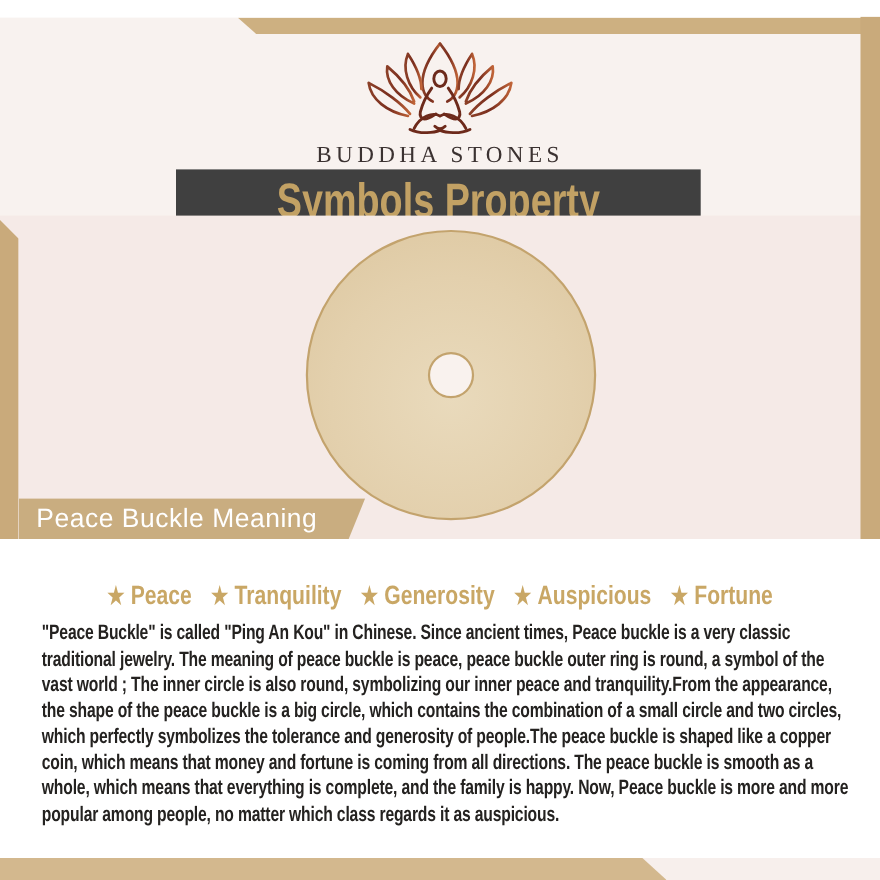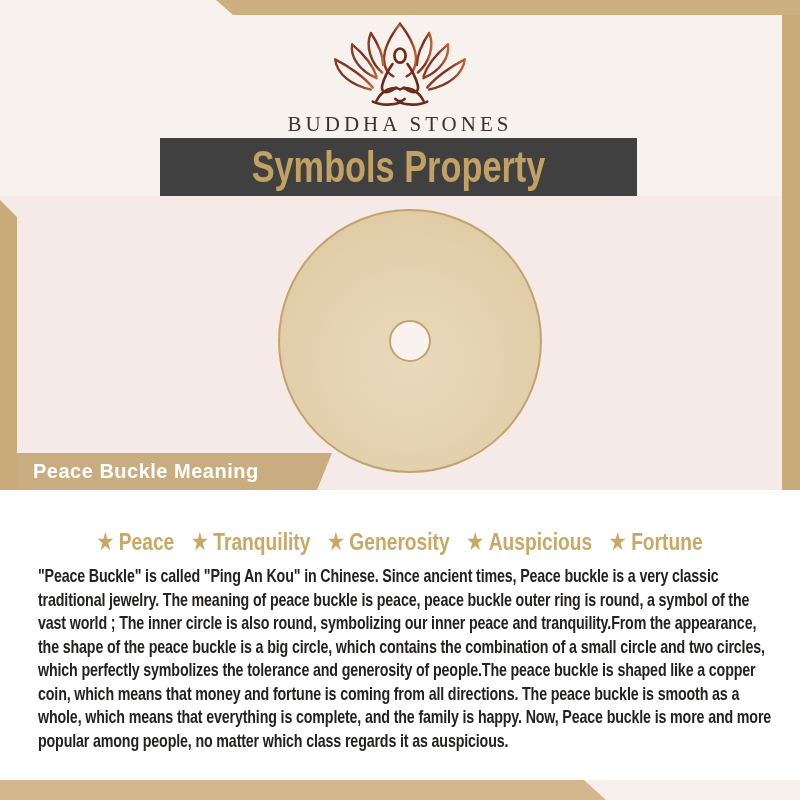--- a/index.html
+++ b/index.html
@@ -1,21 +1,21 @@
 <!DOCTYPE html>
 <html><head>
 <meta charset="utf-8">
 <style>
   html,body{margin:0;padding:0;background:#ffffff;}
   .stage{
     position:relative;width:800px;height:800px;overflow:hidden;
     background:#ffffff;font-family:"Liberation Sans",sans-serif;
   }
   
-  .top-section{position:absolute;left:0;top:0;width:800px;height:196px;background:#f8f2ef;}
+  .top-section{position:absolute;left:0;top:16px;width:800px;height:196px;background:#f8f2ef;}
   .top-strip{position:absolute;left:216px;top:0;width:584px;height:15px;background:#cdb081;
     clip-path:polygon(0 0,100% 0,100% 100%,17px 100%);}
   .logo{position:absolute;left:325px;top:18px;width:150px;height:94px;}
   .brand-name{position:absolute;left:0;top:112px;width:800px;text-align:center;
     font-family:"Liberation Serif",serif;font-size:21px;letter-spacing:4px;color:#3b3231;}
   .title-band{position:absolute;left:160px;top:138px;width:477px;height:58px;background:#404040;}
   .title-text{width:100%;height:58px;line-height:58px;text-align:center;white-space:nowrap;
     font-weight:bold;font-size:44px;color:#c2a164;transform:scaleX(0.78);transform-origin:50% 50%;}
   
   .middle-section{position:absolute;left:0;top:196px;width:800px;height:294px;background:#f5eae7;}
@@ -23,21 +23,21 @@
     border:2.5px solid #c3a36d;border-radius:50%;
     background:radial-gradient(circle at 50% 58%, #e9dabc 0%, #e3d0ad 55%, #dcc69e 100%);}
   .disc-hole{position:absolute;left:389px;top:320px;width:42px;height:42px;box-sizing:border-box;
     border:2px solid #c3a36d;border-radius:50%;background:#f9f2ee;}
   .left-strip{position:absolute;left:0;top:200px;width:17px;height:580px;background:#c9aa7b;
     clip-path:polygon(0 0,100% 17px,100% 100%,0 100%);}
   .right-strip{position:absolute;left:782px;top:15px;width:18px;height:582px;background:#c9aa7b;
     clip-path:polygon(0 0,100% 0,100% 100%,0 calc(100% - 12px));}
   .banner{position:absolute;left:17px;top:453px;width:315px;height:37px;background:#c9ad80;
     clip-path:polygon(0 0,100% 0,calc(100% - 15px) 100%,0 100%);}
-  .banner-text{padding-left:16px;line-height:37px;color:#ffffff;font-weight:bold;font-size:20px;
+  .banner-text{padding-left:16px;line-height:37px;color:#ffffff;font-weight:normal;font-size:24px;
     letter-spacing:0.5px;white-space:nowrap;}
   
   .bottom-section{position:absolute;left:0;top:490px;width:800px;height:290px;background:#ffffff;}
   .keywords-row{position:absolute;left:0;top:528px;width:800px;display:flex;justify-content:center;
     align-items:center;gap:22px;transform:scaleX(0.8);transform-origin:50% 50%;white-space:nowrap;}
   .keyword-item{display:flex;align-items:center;gap:7px;color:#c9a765;font-weight:bold;font-size:24px;}
   .star{font-size:22px;line-height:1;color:#c9a765;}
   .paragraph{position:absolute;left:38px;top:564px;width:990px;transform:scaleX(0.75);
     transform-origin:0 0;font-weight:bold;font-size:19px;line-height:23.5px;
     letter-spacing:-0.2px;color:#242220;text-align:left;}

